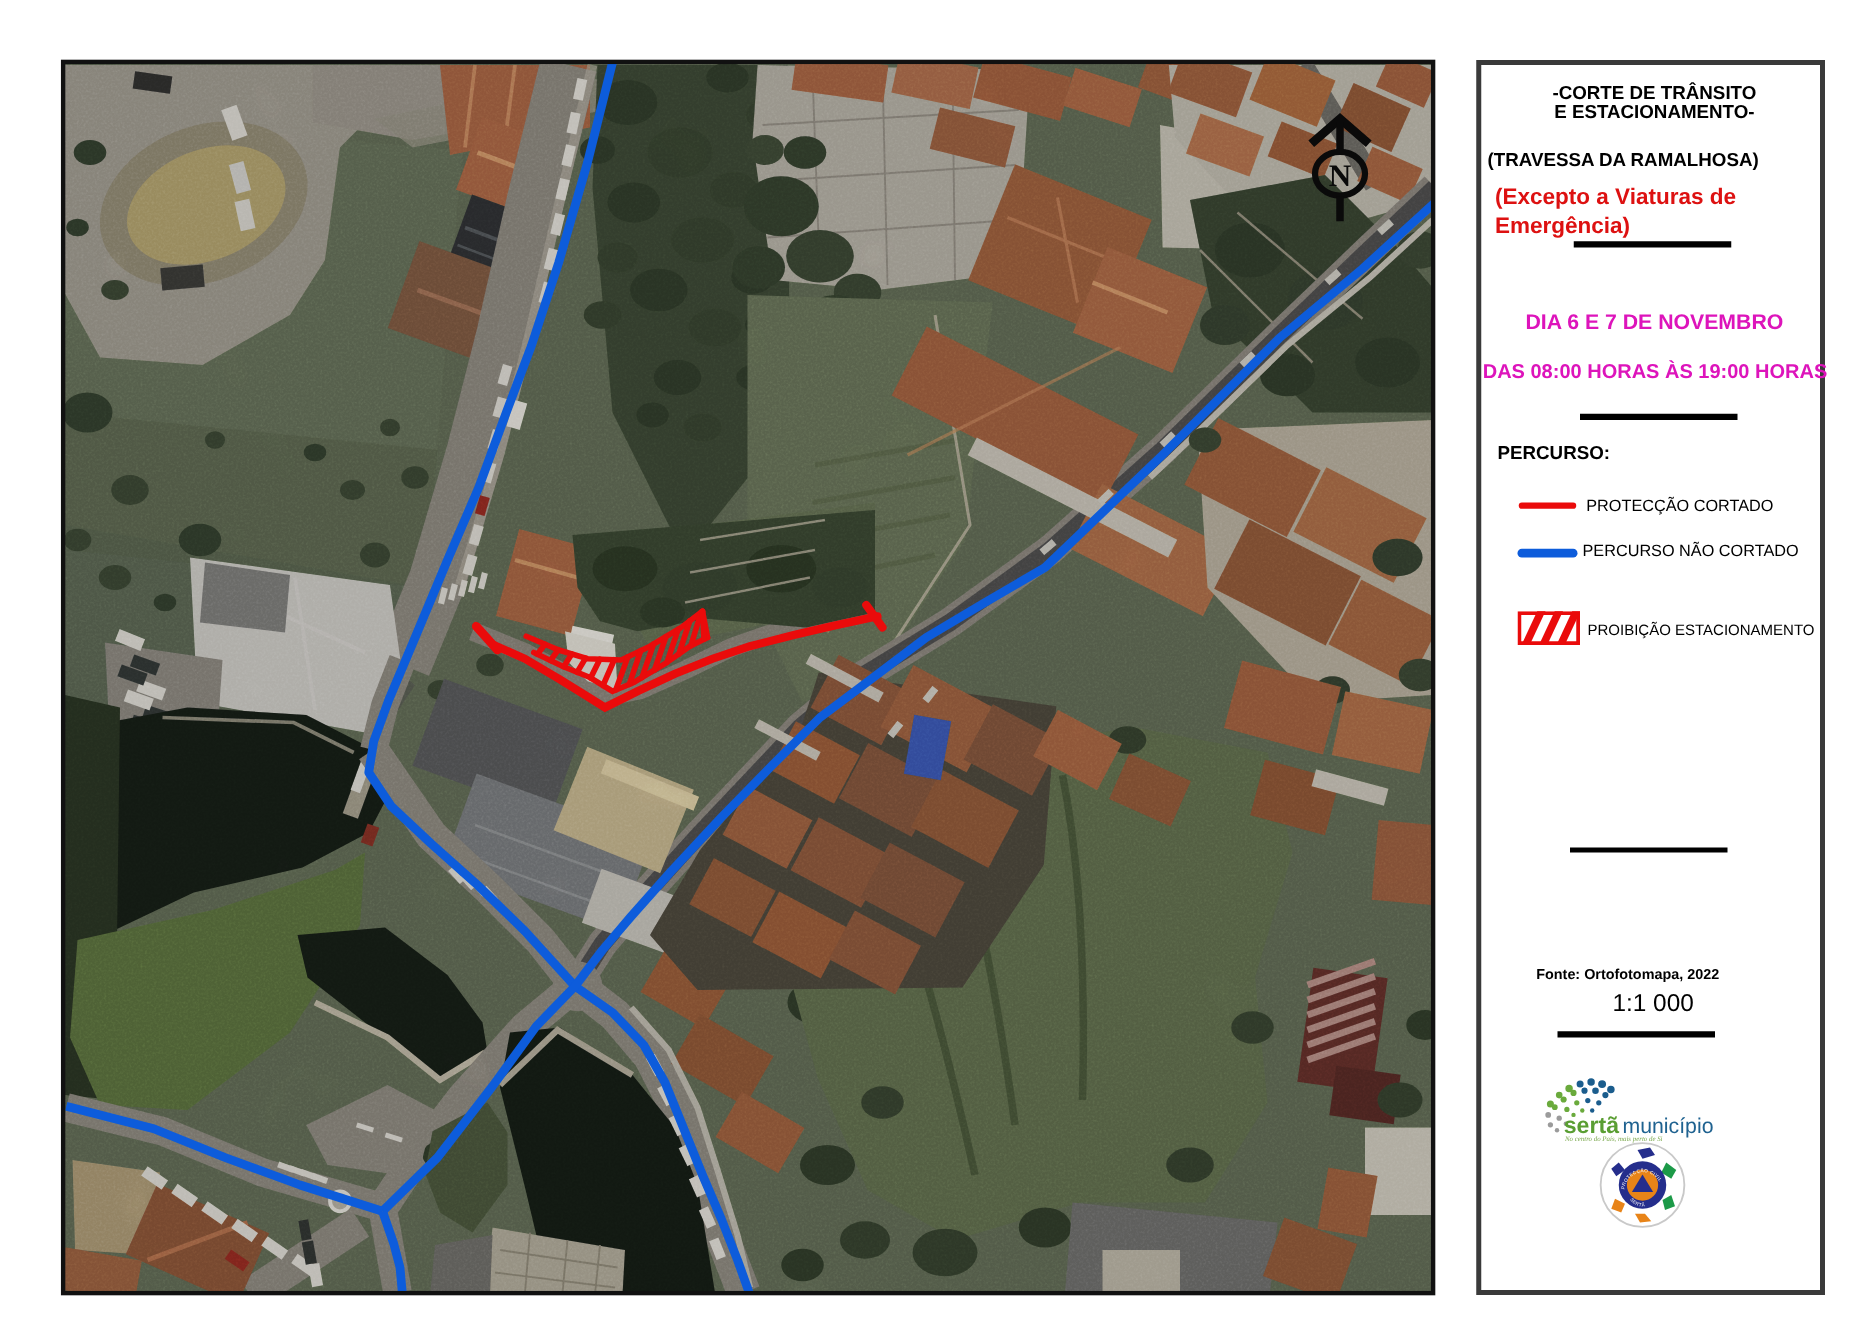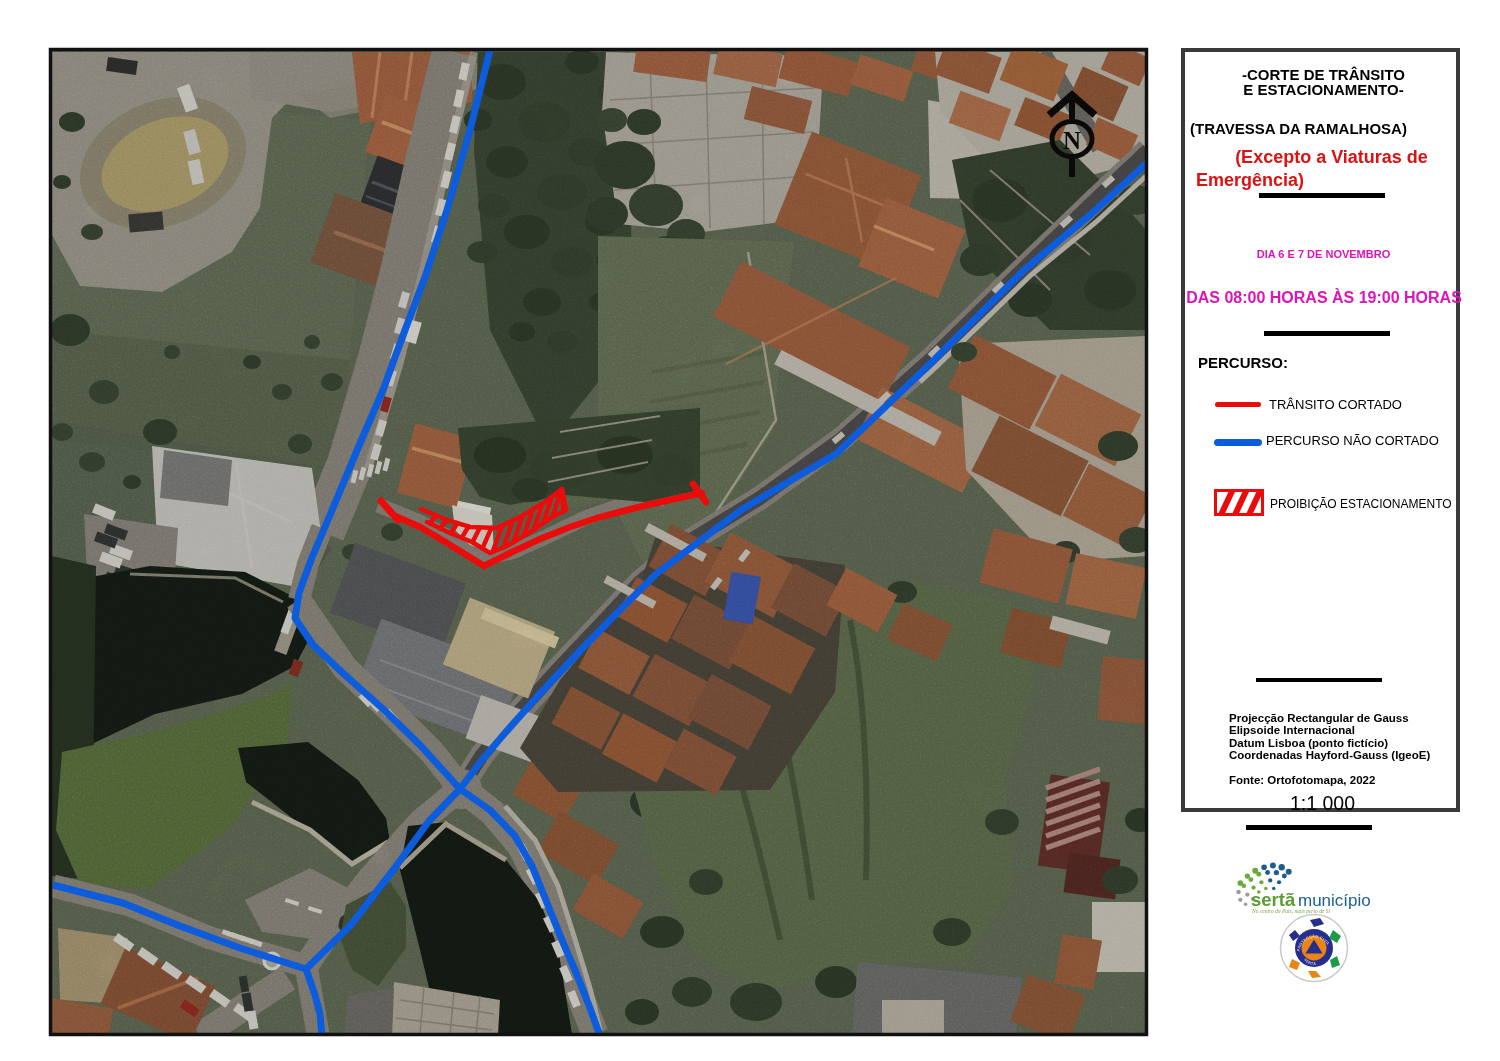--- a/index.html
+++ b/index.html
@@ -642,65 +642,64 @@
 <line x1="1072" y1="98" x2="1072" y2="121" stroke-width="6"></line>
 <ellipse cx="1072" cy="139" rx="20" ry="17.5" stroke-width="5"></ellipse>
 <line x1="1072" y1="157" x2="1072" y2="177" stroke-width="6"></line>
 <text x="1072" y="149" font-family="Liberation Serif, serif" font-size="25" font-weight="bold" fill="#0a0a0a" stroke="none" text-anchor="middle">N</text>
 </g>
 </g>
 
 <rect x="50.5" y="49.5" width="1096" height="985" fill="none" stroke="#111111" stroke-width="3.5"></rect>
 </svg>
 
-<div style="position:absolute;left:1181px;top:48px;width:279px;height:764px;background:#ffffff;border:4px solid #3a3a3a;box-sizing:border-box;">
+<div style="position:absolute;left:1181px;top:48px;width:279px;height:988px;background:#ffffff;border:4px solid #3a3a3a;box-sizing:border-box;">
 
 <div style="position:absolute;left:3px;width:100%;top:14px;text-align:center;font-weight:bold;font-size:15px;color:#000;">-CORTE DE TRÂNSITO</div>
 
 <div style="position:absolute;left:3px;width:100%;top:29px;text-align:center;font-weight:bold;font-size:15px;color:#000;">E ESTACIONAMENTO-</div>
 
 <div style="position:absolute;left:5px;width:100%;top:68px;text-align:left;font-weight:bold;font-size:15px;color:#000;">(TRAVESSA DA RAMALHOSA)</div>
 
-<div style="position:absolute;left:11px;width:100%;top:95px;text-align:center;font-weight:bold;font-size:18px;color:#dd1111;">(Excepto a Viaturas de</div>
+<div style="position:absolute;left:11px;width:100%;top:95px;text-align:left;font-weight:bold;font-size:18px;color:#dd1111;">(Excepto a Viaturas de</div>
 
 <div style="position:absolute;left:11px;width:100%;top:118px;text-align:left;font-weight:bold;font-size:18px;color:#dd1111;">Emergência)</div>
 
 <div style="position:absolute;left:74px;top:141px;width:126px;height:4.5px;background:#000;"></div>
 
-<div style="position:absolute;left:3px;width:100%;top:196px;text-align:center;font-weight:bold;font-size:11px;color:#dd14bb;">DIA 6 E 7 DE NOVEMBRO</div>
+<div style="position:absolute;left:3px;width:100%;top:196px;text-align:center;font-weight:bold;font-size:17px;color:#dd14bb;">DIA 6 E 7 DE NOVEMBRO</div>
 
 <div style="position:absolute;left:-6px;width:290px;top:237px;text-align:center;font-weight:bold;font-size:16px;color:#dd14bb;white-space:nowrap;">DAS 08:00 HORAS ÀS 19:00 HORAS</div>
 
 <div style="position:absolute;left:79px;top:279px;width:126px;height:4.5px;background:#000;"></div>
 
 <div style="position:absolute;left:13px;top:302px;font-weight:bold;font-size:15px;color:#000;">PERCURSO:</div>
 
 <div style="position:absolute;left:30px;top:350px;width:46px;height:5px;background:#ea0b0b;border-radius:3px;"></div>
 
-<div style="position:absolute;left:84px;top:345px;font-size:13px;color:#000;">TRÂNSITO CORTADO</div>
+<div style="position:absolute;left:84px;top:345px;font-size:13px;color:#000;">PROTECÇÃO CORTADO</div>
 
 <div style="position:absolute;left:29px;top:387px;width:48px;height:7px;background:#0d5cdb;border-radius:4px;"></div>
 
 <div style="position:absolute;left:81px;top:381px;font-size:13px;color:#000;">PERCURSO NÃO CORTADO</div>
 
 <svg style="position:absolute;left:29px;top:437px;" width="50" height="27" viewBox="0 0 50 27">
         <rect x="1.5" y="1.5" width="47" height="24" fill="#fff" stroke="#ea0b0b" stroke-width="3"></rect>
         <g stroke="#ea0b0b" stroke-width="6">
           <line x1="6" y1="28" x2="20" y2="-2"></line>
           <line x1="20" y1="28" x2="34" y2="-2"></line>
           <line x1="34" y1="28" x2="48" y2="-2"></line>
         </g>
       </svg>
 
 <div style="position:absolute;left:85px;top:445px;font-size:12px;color:#000;white-space:nowrap;">PROIBIÇÃO ESTACIONAMENTO</div>
 
 
 <div style="position:absolute;left:71px;top:626px;width:126px;height:4px;background:#000;"></div>
 
-<div style="position:absolute;left:44px;top:660px;font-weight:bold;font-size:11.5px;color:#000;line-height:12.4px;">Projecção Rectangular de Gauss<br>Elipsoide Internacional<br>Datum Lisboa (ponto fictício)<br>Coordenadas Hayford-Gauss (IgeoE)</div>
 
 <div style="position:absolute;left:44px;top:722px;font-weight:bold;font-size:11.5px;color:#000;">Fonte: Ortofotomapa, 2022</div>
 
 <div style="position:absolute;left:2px;width:100%;top:740px;text-align:center;font-size:19.5px;color:#000;">1:1 000</div>
 
 <div style="position:absolute;left:61px;top:773px;width:126px;height:4.5px;background:#000;"></div>
 
 <div style="position:absolute;left:40px;top:804px;width:200px;height:60px;">
 <svg width="200" height="60" viewBox="0 0 200 60">
 

